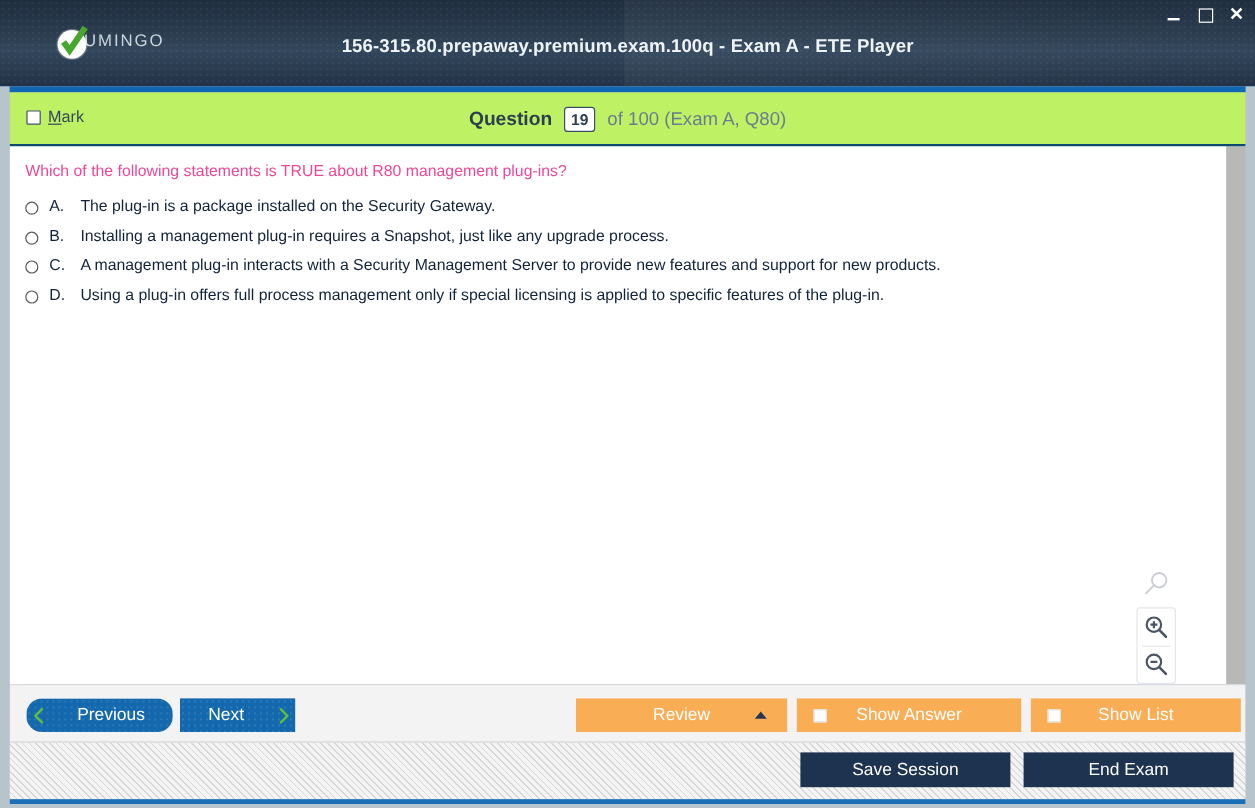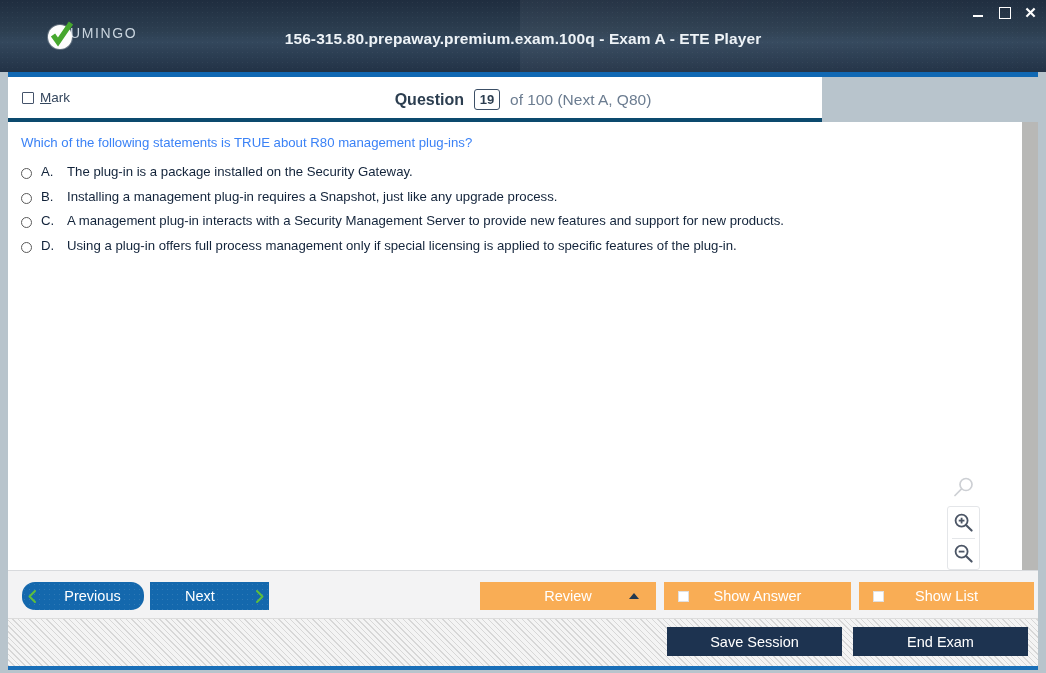--- a/index.html
+++ b/index.html
@@ -102,23 +102,23 @@
   .accent-bar {
     position: absolute;
     left: 0; top: 72px; width: 1046px; height: 5px;
     background: #1068b3;
   }
 
   
   .qheader {
     position: absolute;
     left: 8px; top: 77px;
-    width: 814px; height: 45px;
-    background: #ffffff;
-    border-bottom: 4px solid #0c4a6e;
+    width: 1030px; height: 45px;
+    background: #bef264;
+    border-bottom: 2px solid #0c4a6e;
   }
   .mark-wrap {
     position: absolute;
     left: 14px; top: 13px;
     display: flex; align-items: center; gap: 6px;
     cursor: pointer;
   }
   .cbox {
     width: 12px; height: 12px;
     border: 1px solid #44536a;
@@ -162,21 +162,21 @@
     position: absolute;
     left: 8px; top: 122px;
     width: 1014px; height: 448px;
     background: #ffffff;
     overflow: hidden;
   }
   .qtext {
     position: absolute;
     left: 13px; top: 13px;
     font-size: 13.2px;
-    color: #3b82f6;
+    color: #ec4899;
     white-space: nowrap;
   }
   .options {
     position: absolute;
     left: 13px; top: 42px; right: 10px;
   }
   .opt {
     display: flex; align-items: flex-start;
     height: 24.5px;
     cursor: pointer;
@@ -256,21 +256,21 @@
     background-image: radial-gradient(circle, rgba(255,255,255,0.11) 0.6px, transparent 0.7px);
     background-size: 5px 5px;
     height: 28px;
     top: 11px;
     justify-content: center;
     gap: 0;
   }
   .btn-nav .lbl { flex: 1; text-align: center; }
   .chev { width: 19px; flex: none; display: flex; align-items: center; justify-content: center; }
   #btn-prev { left: 14px; width: 122px; border-radius: 13px; }
-  #btn-next { left: 142px; width: 119px; }
+  #btn-next { left: 142px; width: 96px; }
 
   .btn-orange {
     background: #f9ad55;
     height: 28px;
     top: 11px;
     color: #ffffff;
   }
   #btn-review { left: 472px; width: 176px; }
   #btn-show-answer { left: 656px; width: 187px; }
   #btn-show-list { left: 851px; width: 175px; }
@@ -368,21 +368,21 @@
   <div class="qheader">
 
     <label class="mark-wrap">
       <span class="cbox"></span>
       <span class="mark-label"><u>M</u><span>ark</span></span>
     </label>
 
     <div class="qcenter">
       <span class="q-word">Question</span>
       <input class="q-num" type="text" value="19" style="">
-      <span class="q-of">of 100 (Next A, Q80)</span>
+      <span class="q-of">of 100 (Exam A, Q80)</span>
     </div>
   </div>
 
   <div class="content">
 
     <div class="qtext">Which of the following statements is TRUE about R80 management plug-ins?</div>
 
     <div class="options">
 
       <label class="opt">

